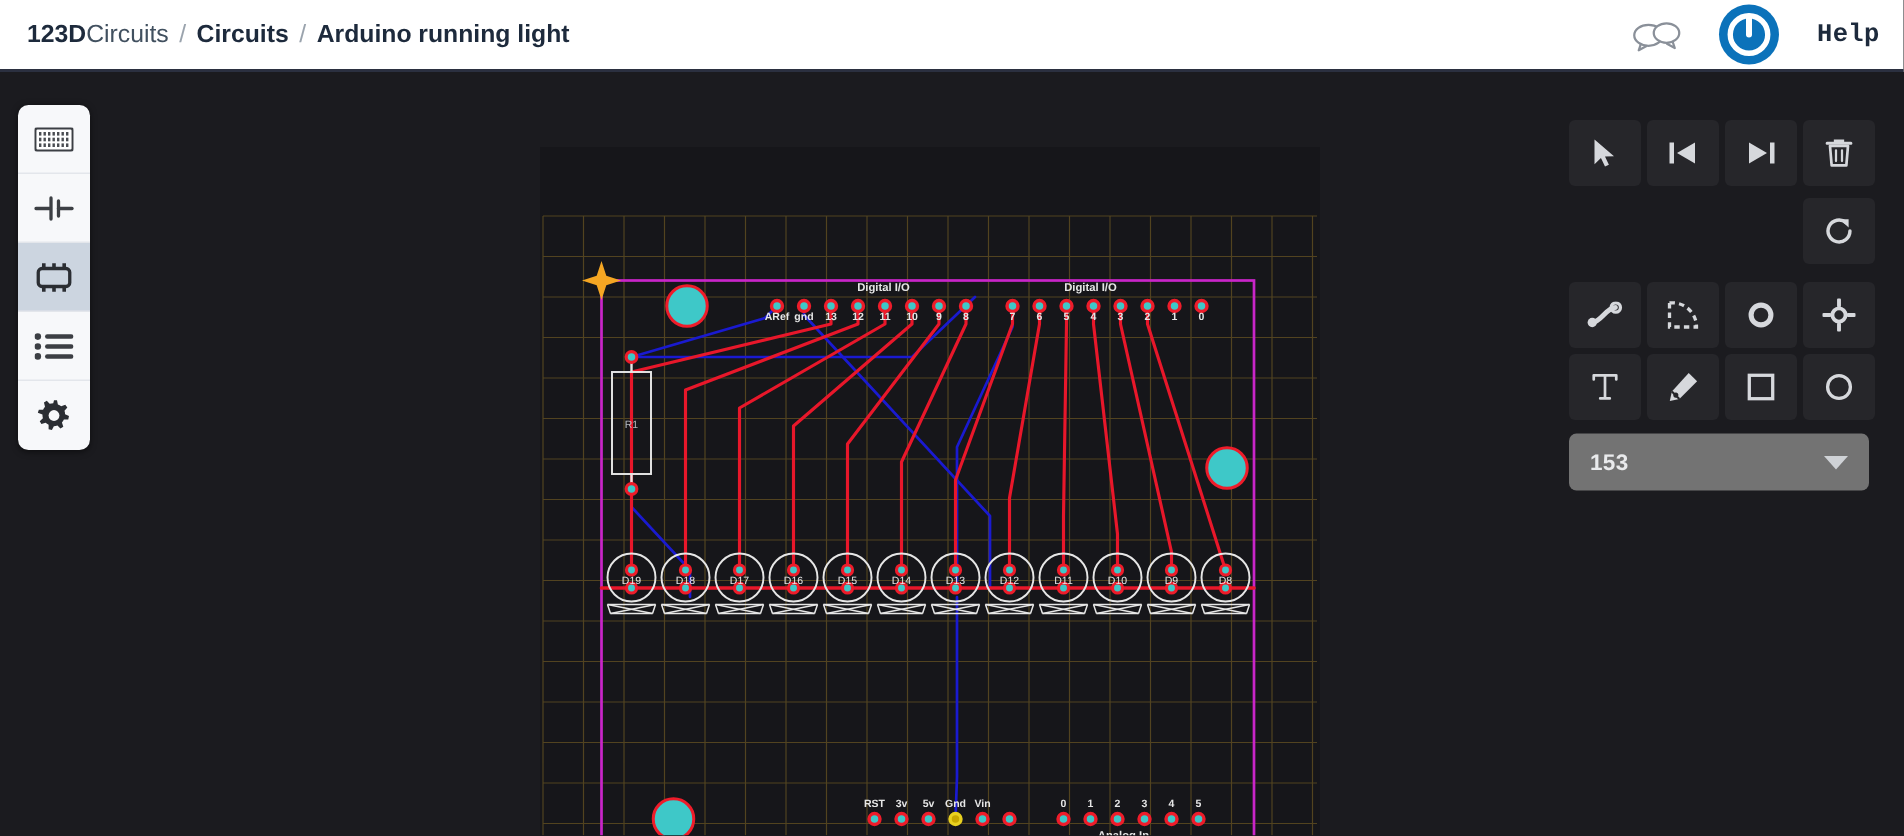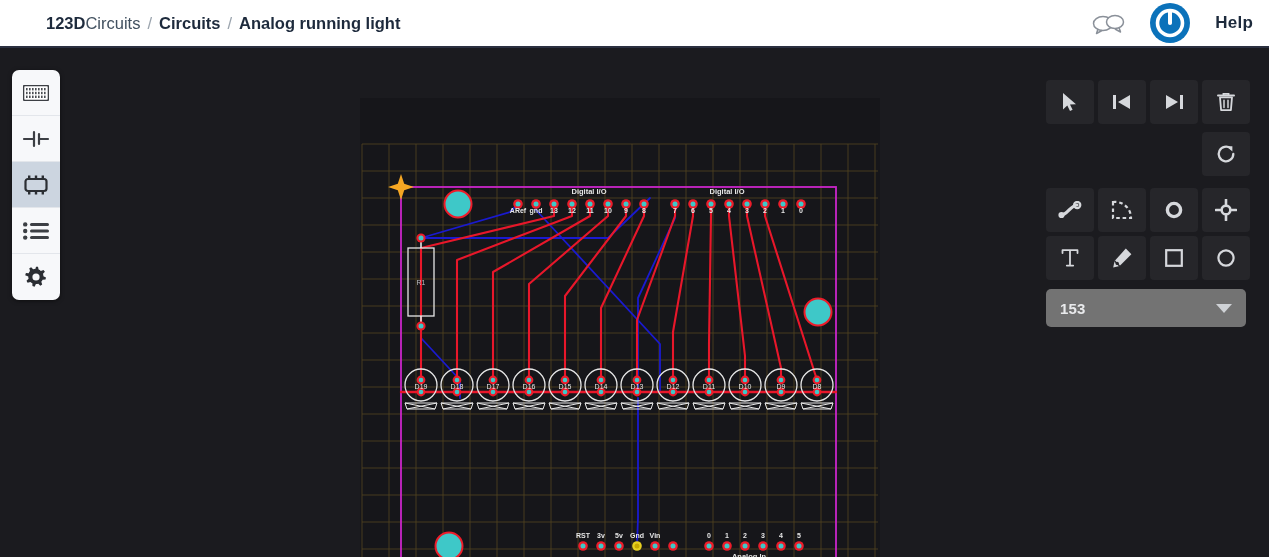--- a/index.html
+++ b/index.html
@@ -18,29 +18,29 @@
     border-bottom: 2px solid #2b3040;
     display: flex; align-items: center;
   }
   #breadcrumb {
     margin-left: 18px;
     font-size: 16.5px;
     color: #2e3a4e;
     display: flex; align-items: baseline; gap: 7px;
     white-space: nowrap;
   }
-  .bc-brand { font-weight: bold; color: #1d2a3c; margin-left: 28px; }
+  .bc-brand { font-weight: bold; color: #1d2a3c; }
   .bc-brand .light { font-weight: normal; color: #41505f; }
   .bc-sep { color: #9aa3ad; font-weight: normal; }
   .bc-link { font-weight: bold; color: #1d2a3c; }
   .bc-cur  { font-weight: bold; color: #1d2a3c; }
 
   #header-right {
     margin-left: auto; margin-right: 16px;
-    display: flex; align-items: center; gap: 24px;
+    display: flex; align-items: center; gap: 24px; font-family: Liberation Mono, monospace;
   }
   #chat-icon { width: 34px; height: 24px; display: block; }
   #brand-logo { width: 42px; height: 42px; display: block; }
   #help-link {
     font-size: 17px; font-weight: bold; color: #1d2a3c;
     text-decoration: none; letter-spacing: .2px;
   }
 
   
   #workspace {
@@ -118,21 +118,21 @@
 </style>
 </head>
 <body>
 
 <div id="header">
   <div id="breadcrumb">
     <span class="bc-brand"><span>123D</span><span class="light">Circuits</span></span>
     <span class="bc-sep">/</span>
     <span class="bc-link">Circuits</span>
     <span class="bc-sep">/</span>
-    <span class="bc-cur">Analog running light</span>
+    <span class="bc-cur">Arduino running light</span>
   </div>
 
   <div id="header-right">
     <span>
       <svg id="chat-icon" viewBox="0 0 34 24">
         <ellipse cx="12" cy="12.5" rx="9.5" ry="7" fill="none" stroke="#8a9099" stroke-width="1.5"></ellipse>
         <path d="M7 18 L5.5 22.5 L11 19.5" fill="none" stroke="#8a9099" stroke-width="1.5" stroke-linejoin="round"></path>
         <ellipse cx="24" cy="11" rx="8.5" ry="6.5" fill="#ffffff" stroke="#8a9099" stroke-width="1.5"></ellipse>
         <path d="M28 16.5 L29.5 21 L24 18" fill="none" stroke="#8a9099" stroke-width="1.5" stroke-linejoin="round"></path>
       </svg>

